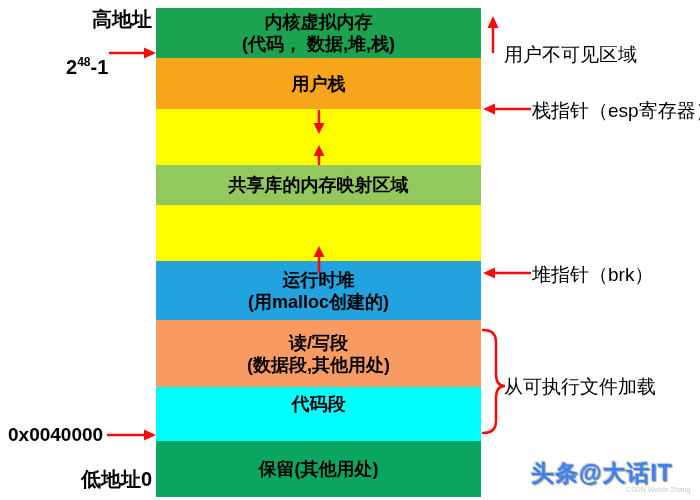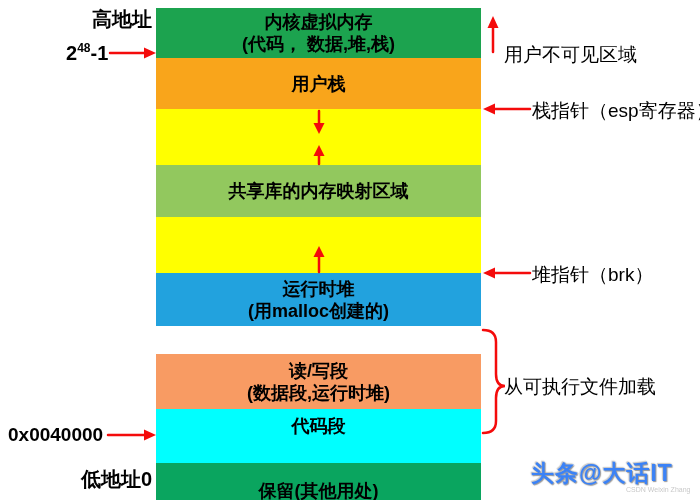--- a/index.html
+++ b/index.html
@@ -37,21 +37,21 @@
 
   
   .side-label {
     position: absolute;
     color: #000;
     white-space: nowrap;
   }
   .left-bold { font-weight: 700; font-size: 20px; }
   .right-reg { font-weight: 400; font-size: 19px; }
   #label-high-address   { left: 60px;  top: 6px;   width: 92px; text-align: right; }
-  #label-top-boundary   { left: 66px;  top: 41px; text-align: center; }
+  #label-top-boundary   { left: 66px;  top: 55px; text-align: center; }
   #label-top-boundary sup { font-size: 12px; font-weight: 700; }
   #label-code-start     { left: 8px;   top: 424px; font-size: 19px; }
   #label-low-address    { left: 60px;  top: 466px; width: 92px; text-align: right; }
   #label-kernel-note    { left: 504px; top: 42px; }
   #label-stack-pointer  { left: 532px; top: 98px; }
   #label-heap-pointer   { left: 532px; top: 262px; }
   #label-load-exec      { left: 504px; top: 374px; }
 
   
   #annotations {
@@ -86,31 +86,31 @@
 
   <div id="memory-column">
       <div class="mem-region" style="background: rgb(28, 163, 79); height: 50px;">
         <div class="mem-label">内核虚拟内存</div>
         <div class="mem-label">(代码， 数据,堆,栈)</div>
       </div>
       <div class="mem-region" style="background: rgb(249, 165, 27); height: 51px;">
         <div class="mem-label">用户栈</div>
       </div>
       <div class="mem-region" style="background: rgb(255, 255, 0); height: 56px;"></div>
-      <div class="mem-region" style="background: rgb(146, 200, 94); height: 52px;">
+      <div class="mem-region" style="background: rgb(146, 200, 94); height: 40px;">
         <div class="mem-label">共享库的内存映射区域</div>
       </div>
       <div class="mem-region" style="background: rgb(255, 255, 0); height: 56px;"></div>
-      <div class="mem-region" style="background: rgb(34, 162, 222); height: 53px;">
+      <div class="mem-region" style="background: rgb(34, 162, 222); height: 59px;">
         <div class="mem-label">运行时堆</div>
         <div class="mem-label">(用malloc创建的)</div>
       </div>
-      <div class="mem-region" style="background: rgb(248, 155, 99); height: 55px; margin-top: 28px;">
+      <div class="mem-region" style="background: rgb(248, 155, 99); height: 67px;">
         <div class="mem-label">读/写段</div>
-        <div class="mem-label">(数据段,运行时堆)</div>
+        <div class="mem-label">(数据段,其他用处)</div>
       </div>
       <div class="mem-region align-top" style="background: rgb(0, 255, 255); height: 54px;">
         <div class="mem-label">代码段</div>
       </div>
       <div class="mem-region" style="background: rgb(10, 165, 95); height: 56px;">
         <div class="mem-label">保留(其他用处)</div>
       </div>
     </div>
 
   <div id="label-high-address" class="side-label left-bold">高地址</div>

